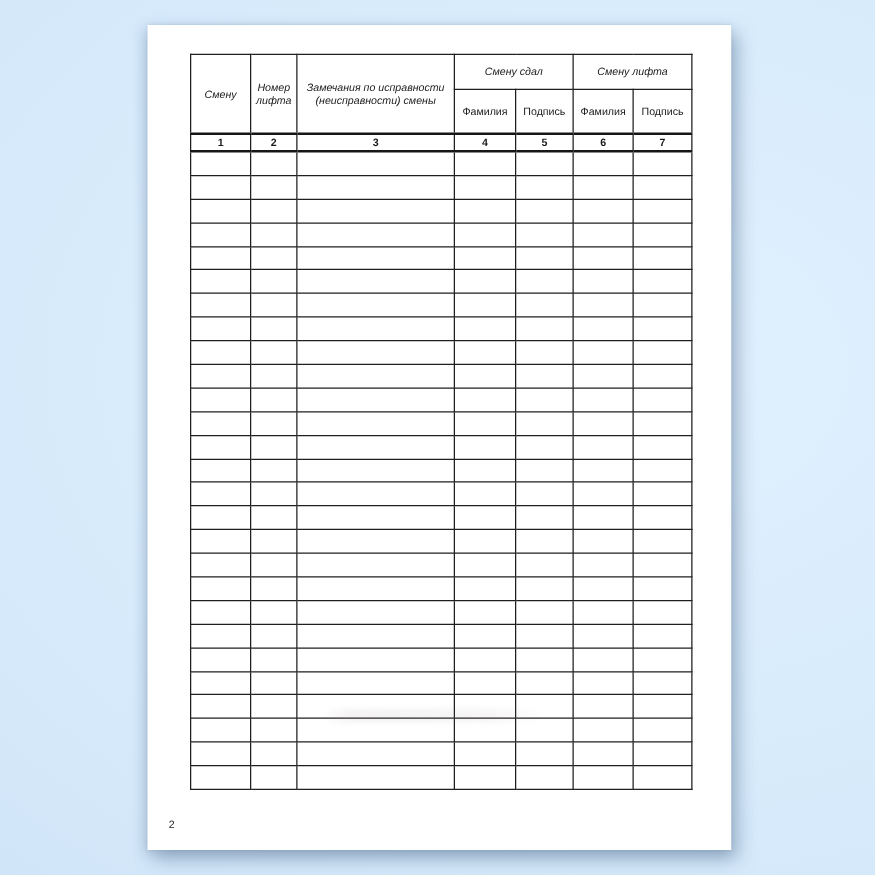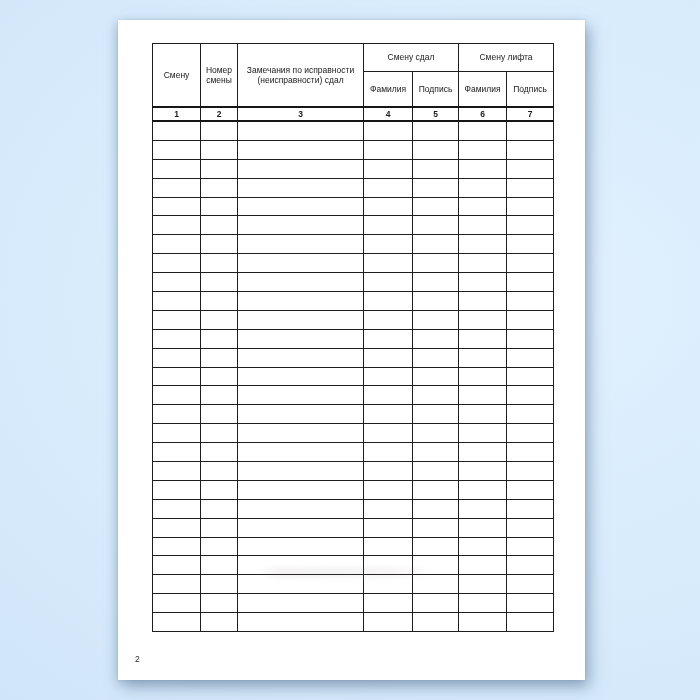--- a/index.html
+++ b/index.html
@@ -44,21 +44,21 @@
     margin: 0;
     overflow: hidden;
   }
   .journal-table th {
     font-weight: normal;
     font-size: 8.5px;
     line-height: 10.5px;
     text-align: center;
     vertical-align: middle;
   }
-  tr.header-row-top th { height: 27px; }
+  tr.header-row-top th { height: 27px; font-style: italic; }
   tr.header-row-sub th { height: 34px; }
   tr.column-numbers-row td {
     height: 12px;
     font-size: 8.5px;
     font-weight: bold;
     line-height: 12px;
     text-align: center;
     vertical-align: middle;
     border-top: 2.5px solid #161616;
     border-bottom: 2.5px solid #161616;
@@ -103,22 +103,22 @@
         <col style="width:37px">
         <col style="width:126px">
         <col style="width:49px">
         <col style="width:46px">
         <col style="width:48px">
         <col style="width:47px">
       </colgroup>
       <thead>
         <tr class="header-row-top">
           <th rowspan="2">Смену</th>
-          <th rowspan="2">Номер смены</th>
-          <th rowspan="2">Замечания по исправности (неисправности) сдал</th>
+          <th rowspan="2">Номер лифта</th>
+          <th rowspan="2">Замечания по исправности (неисправности) смены</th>
           <th colspan="2">Смену сдал</th>
           <th colspan="2">Смену лифта</th>
         </tr>
         <tr class="header-row-sub">
           <th>Фамилия</th>
           <th>Подпись</th>
           <th>Фамилия</th>
           <th>Подпись</th>
         </tr>
         <tr class="column-numbers-row">

